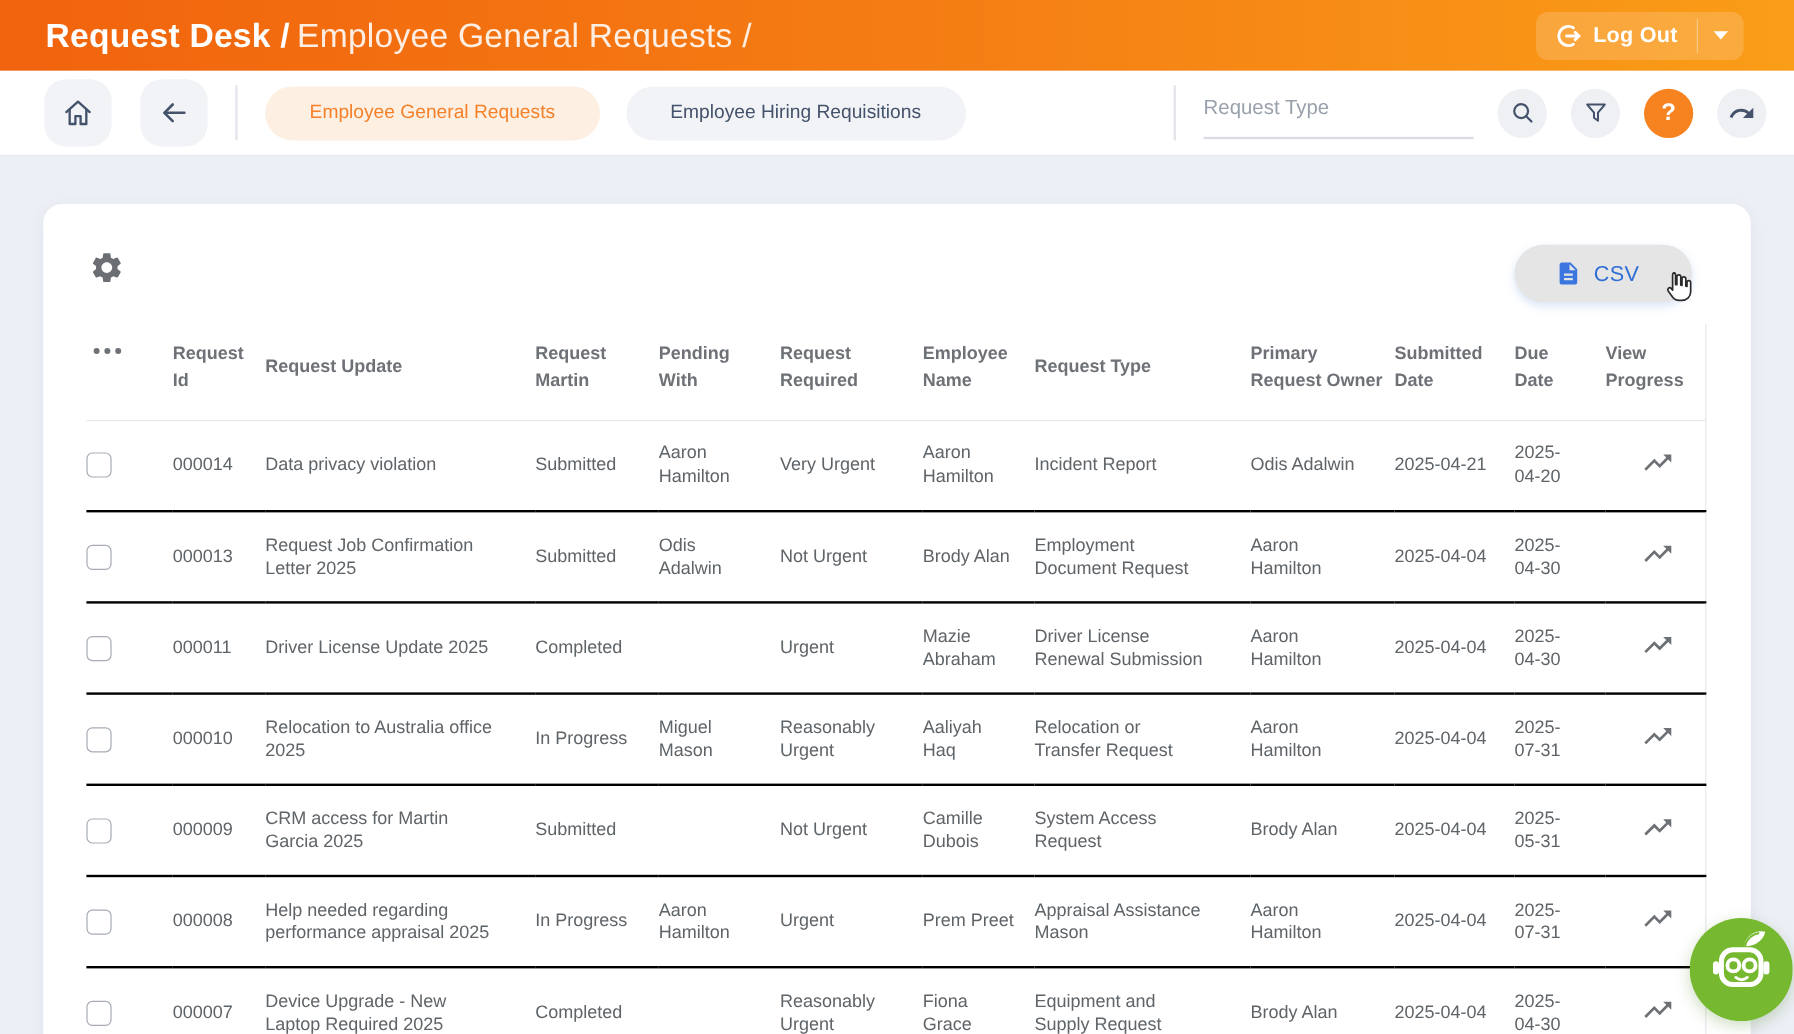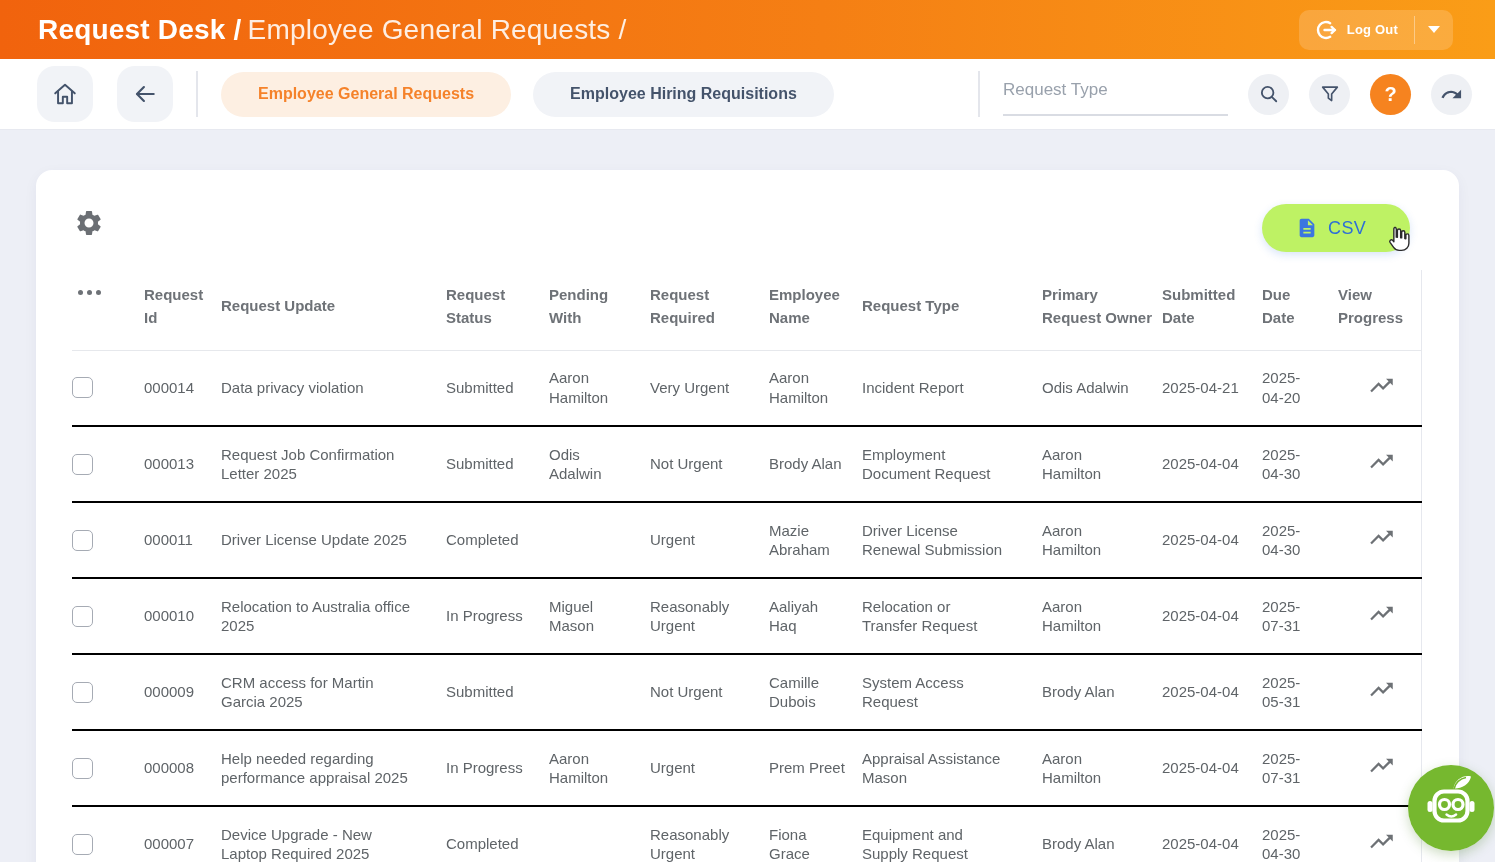--- a/index.html
+++ b/index.html
@@ -6,48 +6,48 @@
   html,body{width:1495px;height:862px;overflow:hidden}
   body{font-family:"Liberation Sans",sans-serif;background:#edeff6;position:relative}
 
   
   .topbar{height:59px;background:linear-gradient(90deg,#f1630d 0%,#f57f14 55%,#fa9d17 100%);
     display:flex;align-items:center;justify-content:space-between;padding:0 42px 0 38px}
   .topbar-title{font-size:28px;line-height:1;color:#fff;font-weight:700;letter-spacing:.2px}
   .topbar-title .sub{font-weight:500;color:rgba(255,255,255,.88);margin-left:6px}
   .logout{display:flex;align-items:stretch;background:rgba(255,255,255,.17);border-radius:10px;height:40px;color:#fff;cursor:pointer}
   .logout-main{display:flex;align-items:center;gap:9px;padding:0 16px 0 15px}
-  .logout-label{font-size:13px;font-weight:700;letter-spacing:.2px}
+  .logout-label{font-size:18px;font-weight:700;letter-spacing:.2px}
   .logout-sep{width:1px;background:rgba(255,255,255,.38);margin:6px 0}
   .logout-caret{display:flex;align-items:center;justify-content:center;width:38px}
   .caret-down{width:0;height:0;border-left:6px solid transparent;border-right:6px solid transparent;border-top:7px solid #fff}
 
   
   .nav{height:70px;background:#fff;display:flex;align-items:center;padding:0 23px 0 37px;box-shadow:0 1px 0 #e7e9f0}
   .sqbtn{width:56px;height:56px;border-radius:18px;background:#f1f3f7;display:flex;align-items:center;justify-content:center;cursor:pointer;flex:none}
   .sqbtn + .sqbtn{margin-left:24px}
   .vdiv{width:2px;height:46px;background:#e4e6ec;margin:0 23px;flex:none}
-  .tab{height:45px;border-radius:23px;padding:0 37px;display:flex;align-items:center;font-size:16px;font-weight:700;cursor:pointer;flex:none}
+  .tab{height:45px;border-radius:23px;padding:0 37px;display:flex;align-items:center;font-size:16px;font-weight:400;cursor:pointer;flex:none}
   .tab.active{background:#fdefe2;color:#f5822a}
   .tab.inactive{background:#f1f3f7;color:#44536b;margin-left:22px}
   .nav-spacer{flex:1}
   .search-box{position:relative;flex:none}
   .search-input{border:none;border-bottom:2px solid #d9dce3;background:transparent;width:225px;height:44px;
     font-size:17px;font-family:"Liberation Sans",sans-serif;color:#3c4350;outline:none;padding:0 2px 6px 0}
   .search-input::placeholder{color:#99a1ac}
   .cbtn{width:41px;height:41px;border-radius:50%;background:#eef0f4;display:flex;align-items:center;justify-content:center;cursor:pointer;margin-left:20px;flex:none}
   .cbtn.help{background:#f6831f}
   .help-q{color:#fff;font-size:20px;font-weight:700}
 
   
   .card{margin:41px 36px 0;background:#fff;border-radius:16px;min-height:780px;
     box-shadow:0 4px 14px rgba(25,39,89,.05);padding:34px 0 0}
   .card-head{display:flex;align-items:flex-start;justify-content:space-between;padding:0 49px 0 38px;height:48px}
   .gear{margin-top:4px}
-  .csv-btn{display:flex;align-items:center;gap:10px;background:#bef264;border-radius:24px;height:48px;padding:0 44px 0 34px;
+  .csv-btn{display:flex;align-items:center;gap:10px;background:#e5e5e5;border-radius:24px;height:48px;padding:0 44px 0 34px;
     cursor:pointer;box-shadow:0 3px 8px rgba(46,111,214,.18)}
   .csv-label{color:#2e6fd6;font-size:18px;font-weight:500;letter-spacing:.3px}
 
   
   .tbl-wrap{margin:18px 0 0 36px}
   table{border-collapse:collapse;table-layout:fixed;width:1349px;border-right:1px solid #e6e8ee}
   col.c0{width:72px}col.c1{width:77px}col.c2{width:225px}col.c3{width:103px}col.c4{width:101px}
   col.c5{width:119px}col.c6{width:93px}col.c7{width:180px}col.c8{width:120px}col.c9{width:100px}
   col.c10{width:76px}col.c11{width:83px}
   thead tr{height:80px;border-bottom:1px solid #e6e8ec}
@@ -186,21 +186,21 @@
 
         <th>
               <div>Request</div>
               <div>Id</div>
             </th>
             <th>
               <div>Request Update</div>
             </th>
             <th>
               <div>Request</div>
-              <div>Status</div>
+              <div>Martin</div>
             </th>
             <th>
               <div>Pending</div>
               <div>With</div>
             </th>
             <th>
               <div>Request</div>
               <div>Required</div>
             </th>
             <th>

